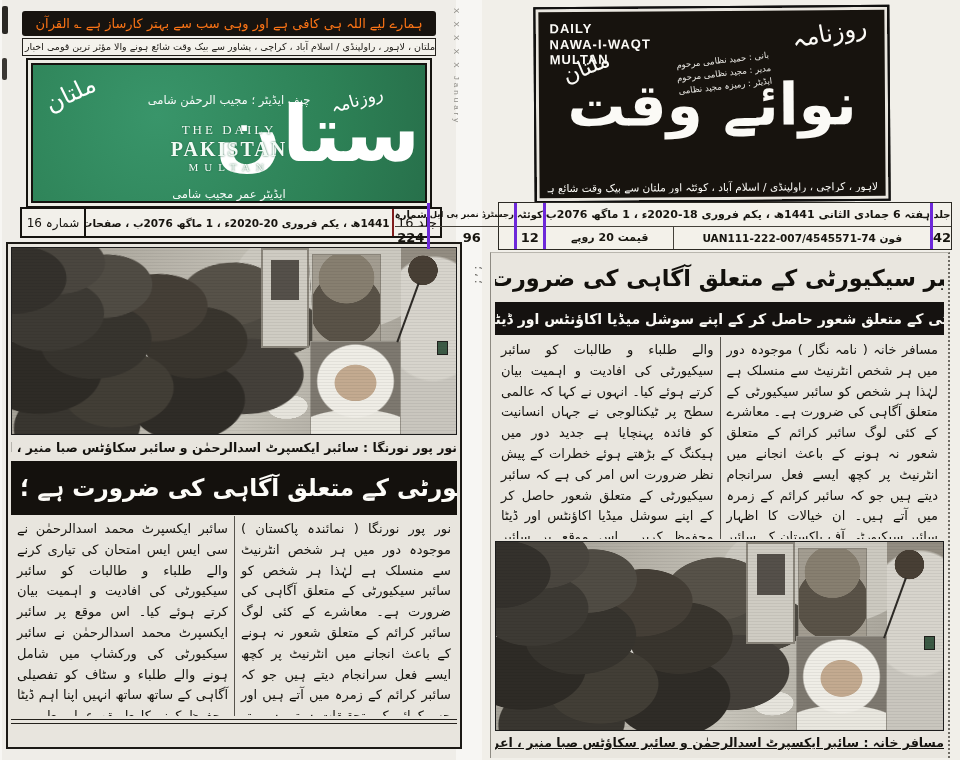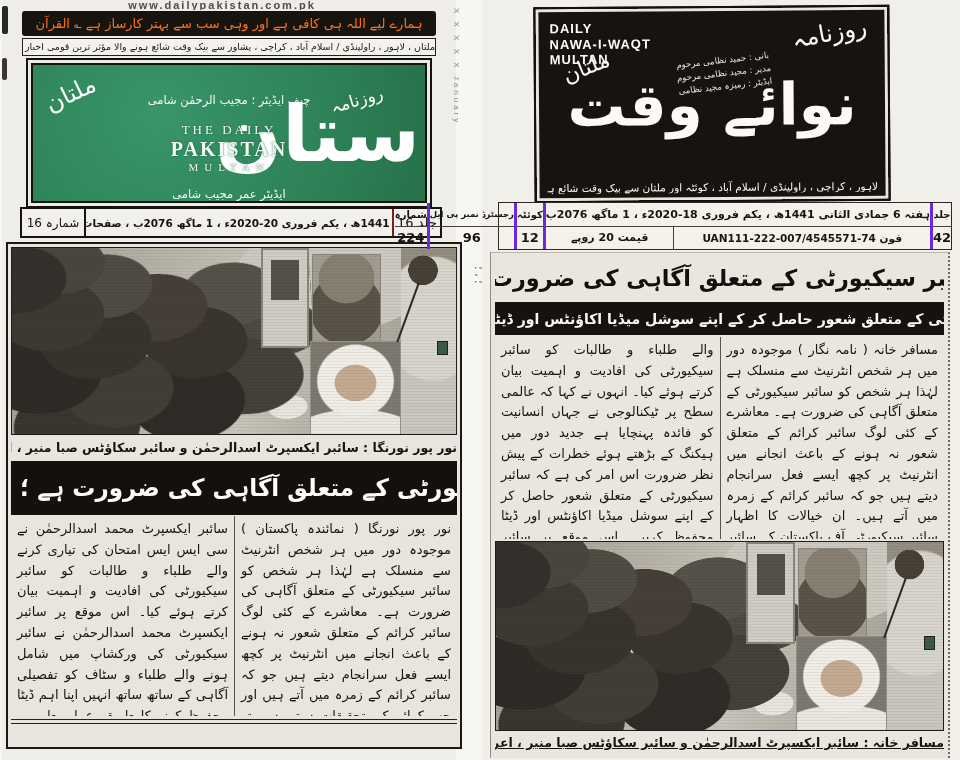--- a/index.html
+++ b/index.html
@@ -153,21 +153,20 @@
   .rp-caption{height:24px;line-height:24px;text-decoration:underline;}
   .stray-marks{left:472px;top:266px;writing-mode:vertical-rl;font-size:11px;color:#4a4842;letter-spacing:14px;}
 </style>
 </head>
 <body>
 
 <div class="abs left-paper">
   <div class="abs smudge1"></div>
   <div class="abs smudge2"></div>
 
-  <div class="abs lp-url">www.dailypakistan.com.pk</div>
 
   <div class="abs lp-quote rtl">ہمارے لیے اللہ ہی کافی ہے اور وہی سب سے بہتر کارساز ہے ؎ القرآن</div>
 
   <div class="abs lp-pub rtl">ملتان ، لاہور ، راولپنڈی / اسلام آباد ، کراچی ، پشاور سے بیک وقت شائع ہونے والا مؤثر ترین قومی اخبار   فیکس نمبر 9-4577928   فون نمبر 7-4577925</div>
 
   <div class="abs lp-mast">
     <div class="abs lp-chief rtl">چیف ایڈیٹر ؛ مجیب الرحمٰن شامی</div>
     <div class="abs lp-city rtl">ملتان</div>
     <div class="abs lp-rozana rtl">روزنامہ</div>
     <div class="abs lp-bigtitle">

